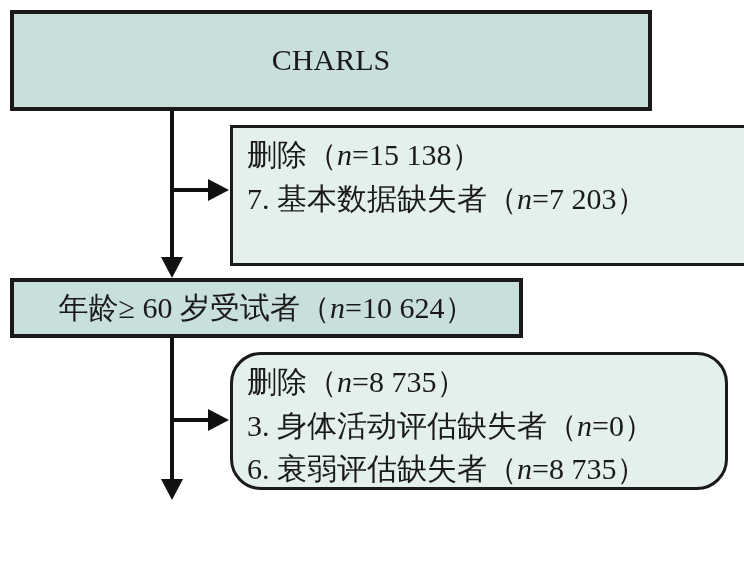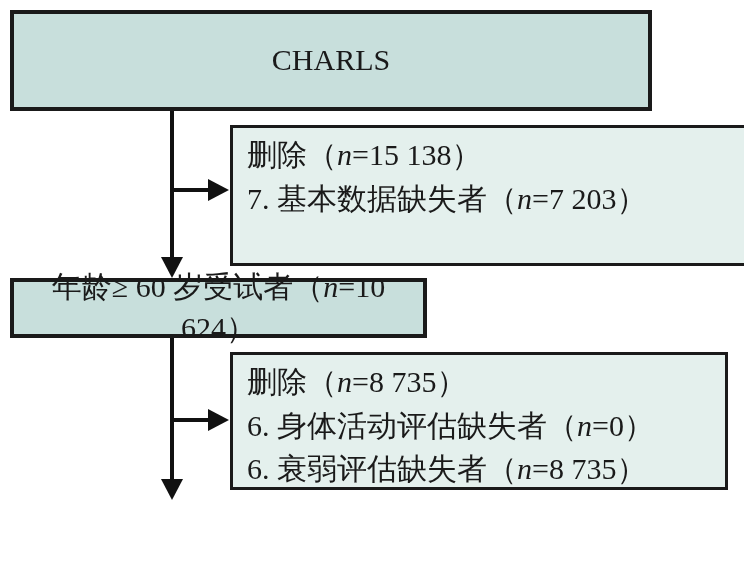--- a/index.html
+++ b/index.html
@@ -40,22 +40,22 @@
     text-align: center;
   }
   .centered1 {
     display: flex;
     justify-content: center;
     align-items: center;
     text-align: center;
   }
   #box-top    { left: 10px;  top: 10px;  width: 642px; height: 101px; }
   #box-excl1  { left: 230px; top: 125px; width: 600px; height: 141px; }
-  #box-mid    { left: 10px;  top: 278px; width: 417px; height: 60px;  }
-  #box-excl2  { left: 230px; top: 352px; width: 498px; height: 138px; }
+  #box-mid    { left: 10px;  top: 278px; width: 513px; height: 60px;  }
+  #box-excl2  { left: 230px; top: 352px; width: 498px; height: 138px; border-radius: 31px; }
   #box-bottom { left: 10px;  top: 500px; width: 513px; height: 63px;  }
 
   .nvar { font-style: italic; }
 
   .vline {
     position: absolute;
     width: 4px;
     background: #111111;
   }
   .hline {
@@ -120,21 +120,21 @@
   <div class="vline" id="v2"></div>
   <div class="arr-down" id="a2"></div>
   <div class="hline" id="h2"></div>
   <div class="arr-right" id="a4"></div>
 
   <div class="box note" id="box-excl2">
     <div>
       <span>删除（</span><span class="nvar">n</span><span>=8 735）</span>
     </div>
     <div>
-      <span>6. 身体活动评估缺失者（</span><span class="nvar">n</span><span>=0）</span>
+      <span>3. 身体活动评估缺失者（</span><span class="nvar">n</span><span>=0）</span>
     </div>
     <div>
       <span>6. 衰弱评估缺失者（</span><span class="nvar">n</span><span>=8 735）</span>
     </div>
   </div>
 
 
 </div>
 
 </body></html>

